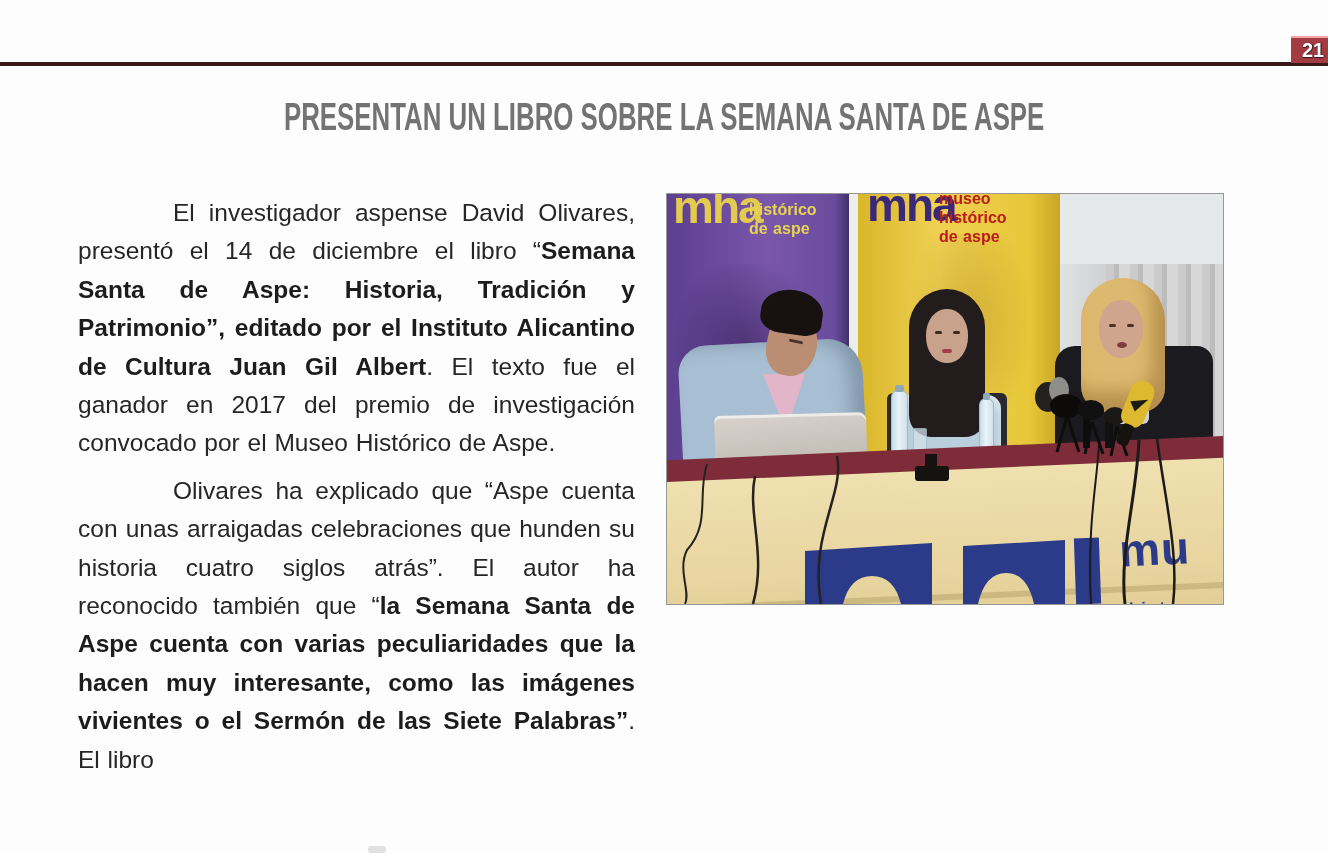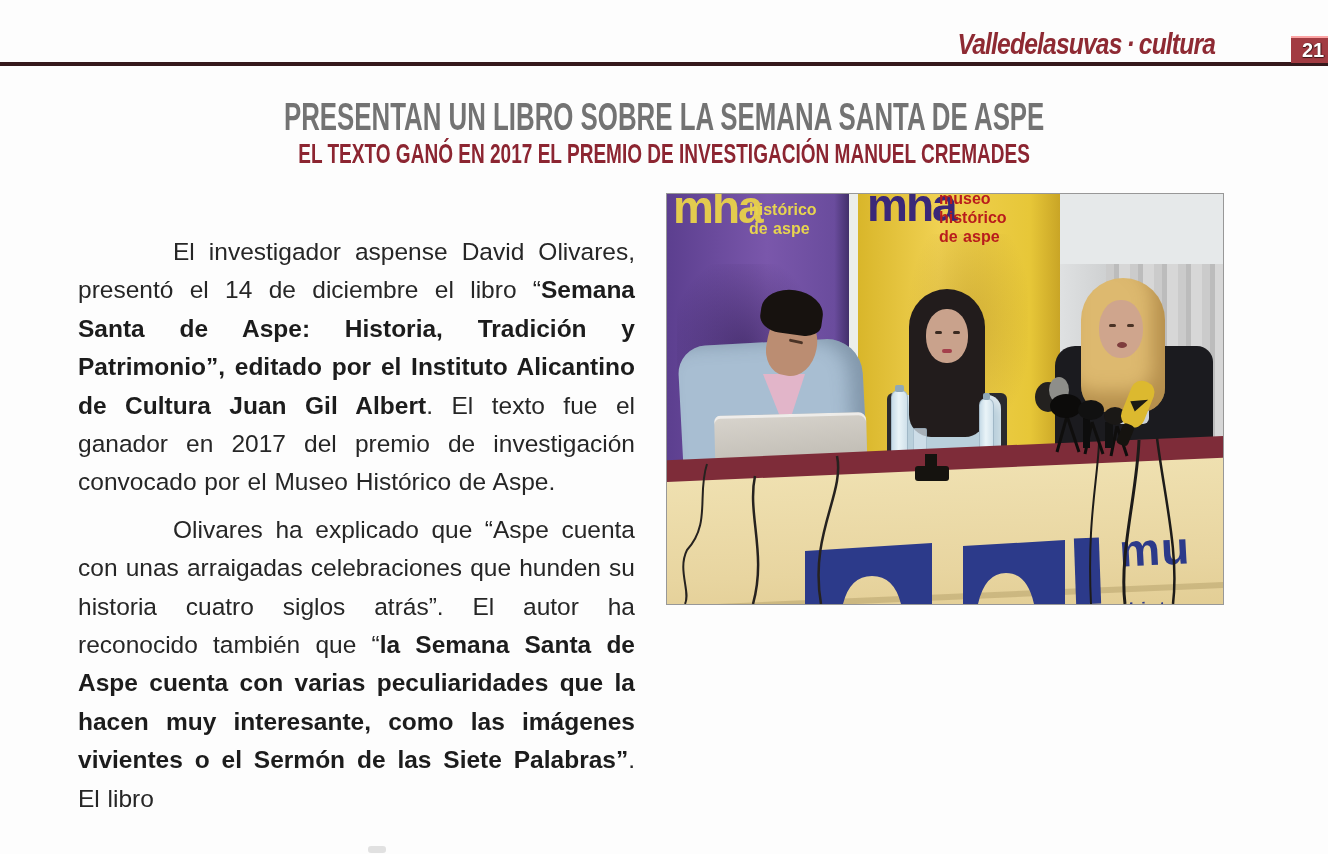--- a/index.html
+++ b/index.html
@@ -21,21 +21,21 @@
   
   .title-row { position:absolute; left:0; top:96px; width:1328px; text-align:center;
                font-weight:bold; color:#737373; font-size:38px; white-space:nowrap; }
   .subtitle-row { position:absolute; left:0; top:138px; width:1328px; text-align:center;
                   font-weight:bold; color:#8c2531; font-size:28px; white-space:nowrap; }
   .cond { display:inline-block; transform:scaleX(.68); transform-origin:50% 50%; letter-spacing:0; }
 
   
   .col { position:absolute; top:194px; width:557px; font-size:24.5px; line-height:38.4px;
          color:#262626; text-align:justify; word-spacing:1px; }
-  .col-left { left:78px;margin-top:39px; }
+  .col-left { left:78px; }
   .col-right { left:667px; }
   .para { margin:0; }
   .para + .para { margin-top:9px; }
   .para.indent { text-indent:95px; }
   .para b { font-weight:bold; color:#1c1c1c; }
 
   
   .photo { position:relative; width:556px; height:410px; overflow:hidden;
            background:#eceeee; outline:1px solid rgba(70,70,70,.55); }
   .photo * { position:absolute; }
@@ -131,33 +131,25 @@
 
   
   .artifact { position:absolute; left:368px; top:846px; width:18px; height:7px;
               background:#dcdcdc; border-radius:3px; opacity:.85; }
 </style>
 </head>
 <body>
 
 <div class="page">
 
-  <div class="brand-line">
-    <span class="brand-scale">
-      <span>Valledelasuvas</span><span class="brand-dot">·</span><span>cultura</span>
-    </span>
-  </div>
   <div class="header-rule"></div>
   <div class="page-box">21</div>
 
   <div class="title-row">
     <span class="cond">PRESENTAN UN LIBRO SOBRE LA SEMANA SANTA DE ASPE</span>
-  </div>
-  <div class="subtitle-row">
-    <span class="cond">EL TEXTO GANÓ EN 2017 EL PREMIO DE INVESTIGACIÓN MANUEL CREMADES</span>
   </div>
 
   <div class="col col-left">
     <p class="para indent"><span>El investigador aspense David Olivares, presentó el 14 de diciembre el libro “</span><b>Semana Santa de Aspe: Historia, Tradición y Patrimonio”, editado por el Instituto Alicantino de Cultura Juan Gil Albert</b><span>. El texto fue el ganador en 2017 del premio de investigación convocado por el Museo Histórico de Aspe.</span></p>
     <p class="para indent"><span>Olivares ha explicado que “Aspe cuenta con unas arraigadas celebraciones que hunden su historia cuatro siglos atrás”. El autor ha reconocido también que “</span><b>la Semana Santa de Aspe cuenta con varias peculiaridades que la hacen muy interesante, como las imágenes vivientes o el Sermón de las Siete Palabras”</b><span>. El libro</span></p>
   </div>
 
   <div class="col col-right">
 
     <div class="photo" title="Three speakers at a press-conference table with microphones, a laptop and water bottles, in front of purple and yellow Museo Histórico de Aspe roll-up banners and a grey curtain">

